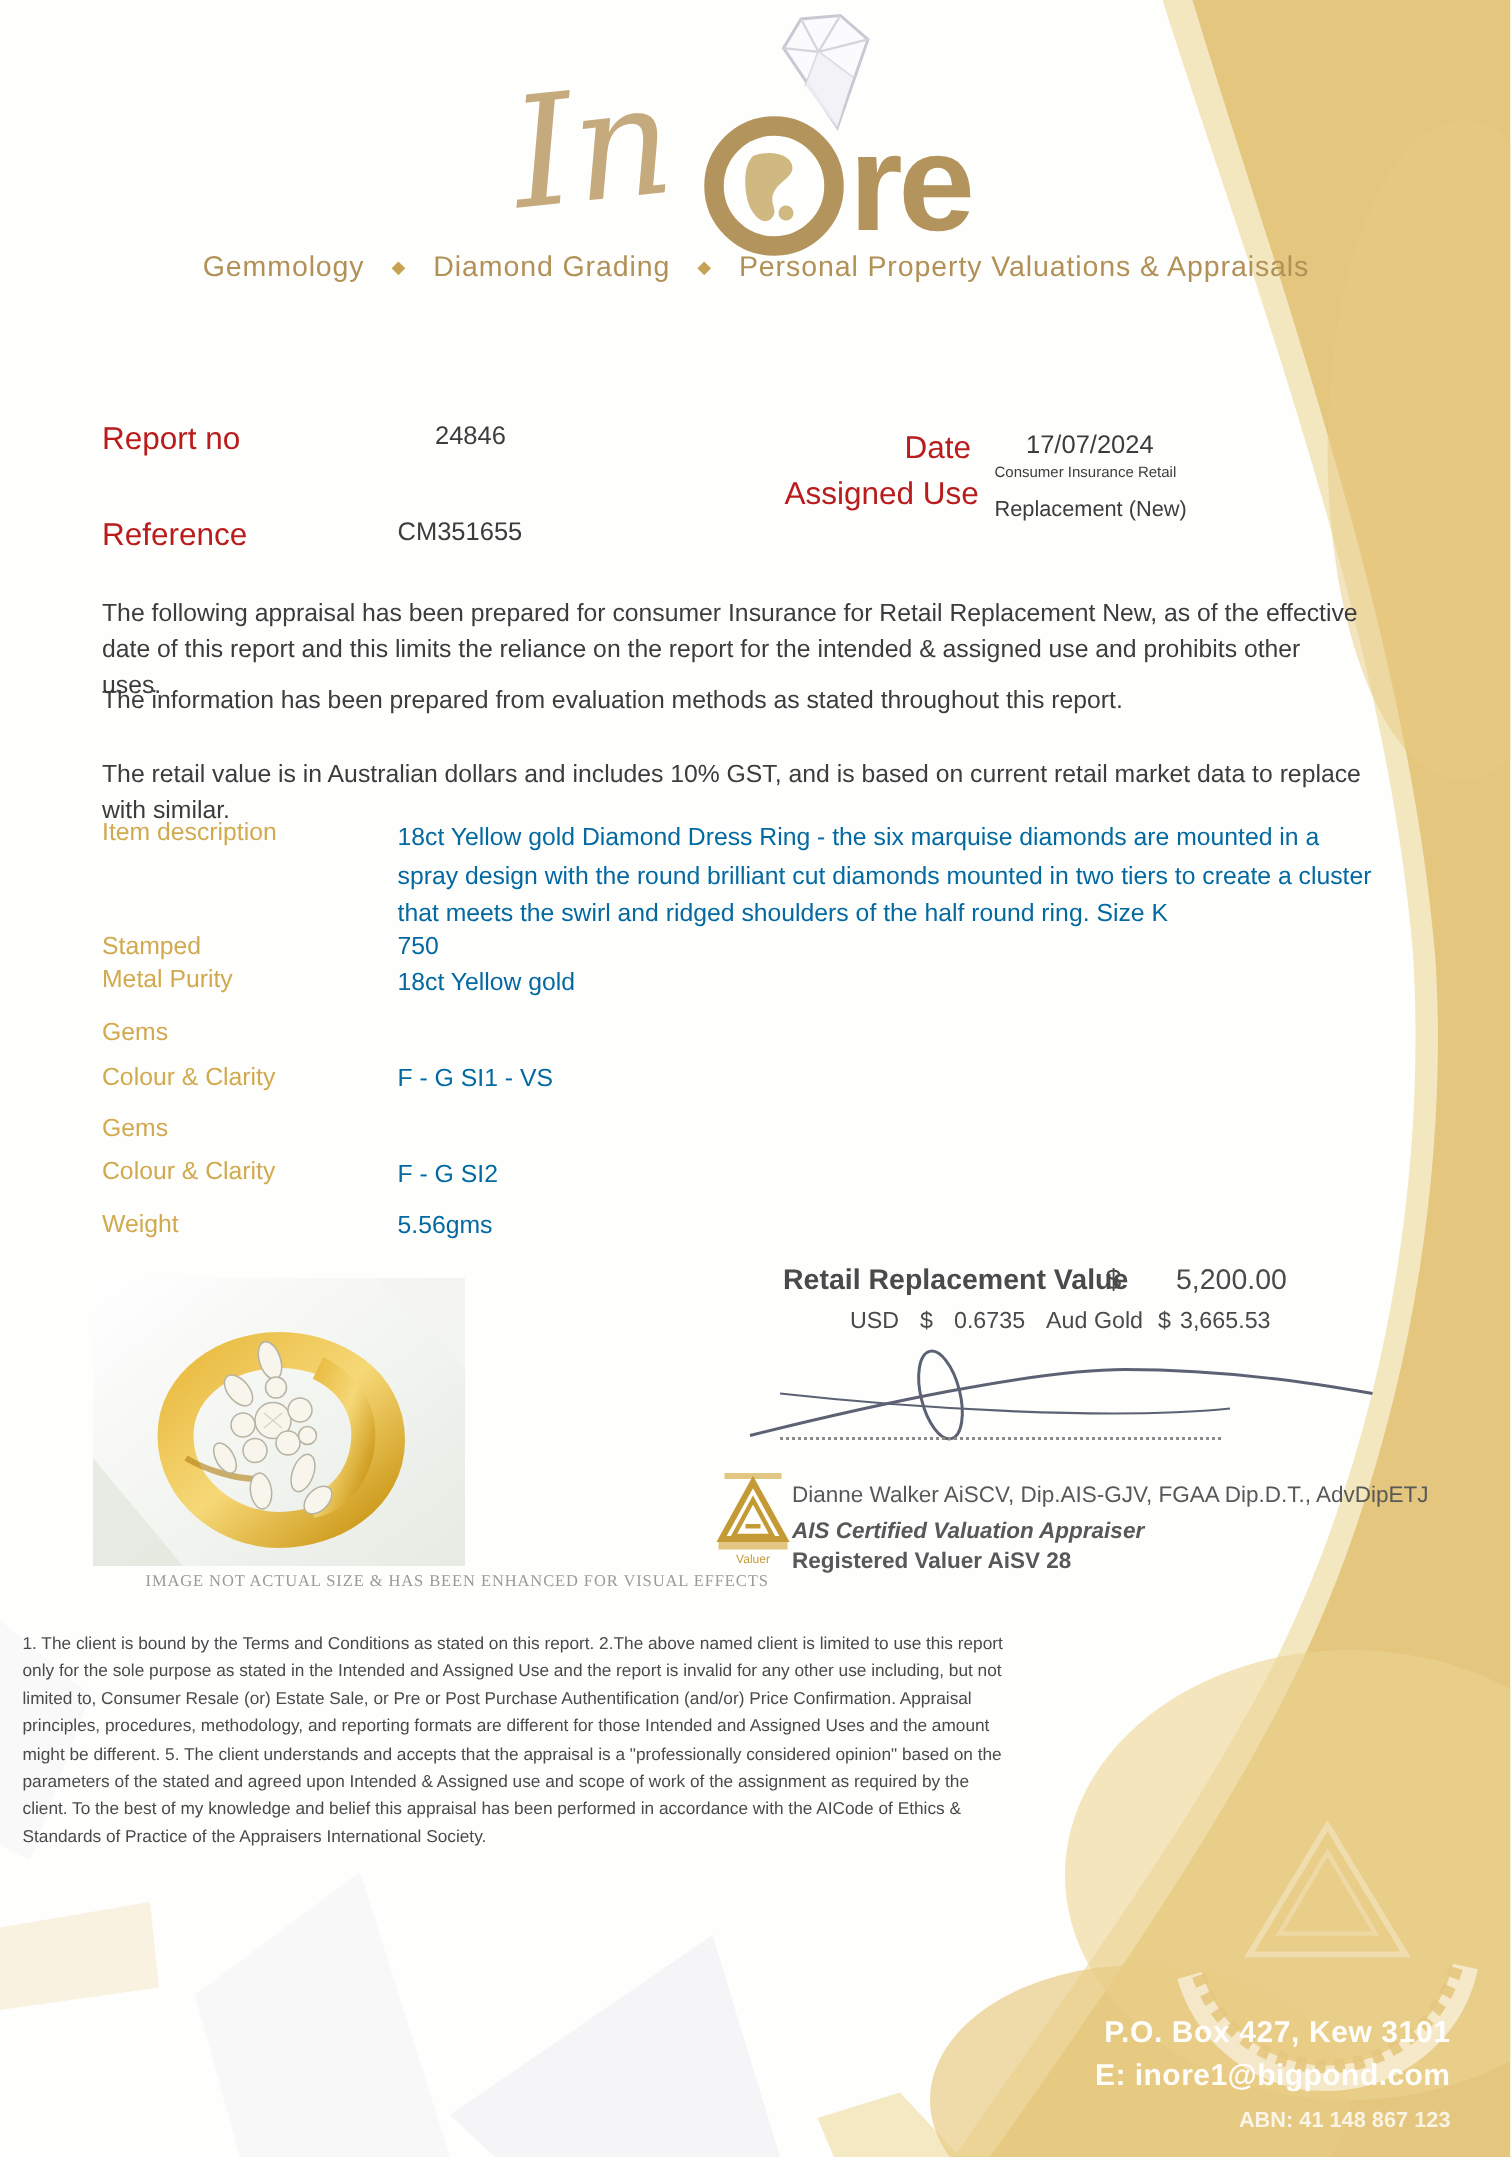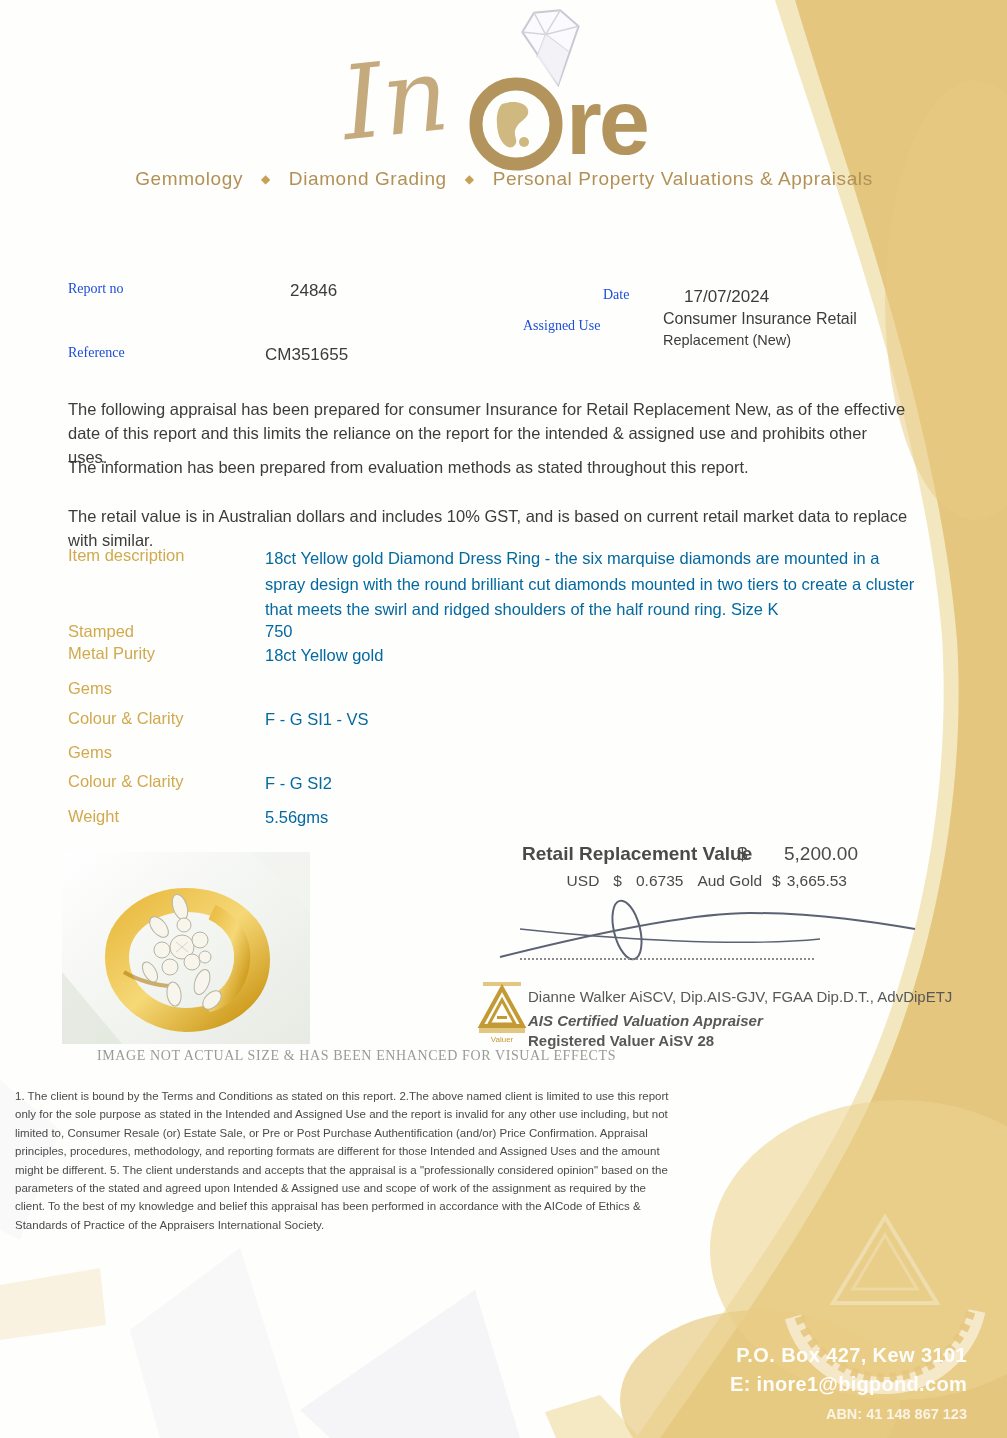--- a/index.html
+++ b/index.html
@@ -15,41 +15,41 @@
   }
   .logo-re{
     font-family:"Liberation Sans", sans-serif; font-weight:bold; font-size:92px;
     color:#b2945c; letter-spacing:-3px; line-height:1;
   }
   .tagline{
     width:820px; text-align:center; color:#b29157; font-size:19px; letter-spacing:.6px;
   }
   .tagline .sep{color:#c8a254; font-size:12px; vertical-align:2px; margin:0 18px;}
   
-  .meta-label{font-size:14px; color:#1d4ed8;font-family:Liberation Serif, serif;}
+  .meta-label{font-size:21px; color:#b91c1c;}
   .meta-value{font-size:17px; color:#3c3c3c;}
   
   .para{width:840px; font-size:16.5px; line-height:1.45; color:#3c3c3c;}
   
   .spec-label{font-size:16.5px; color:#d1a94e;}
   .spec-value{font-size:16.5px; color:#0369a1; white-space:nowrap;}
   .spec-value.wrap{white-space:normal; width:652px; line-height:1.55;}
   
   .rrv-label{font-size:19px; color:#4a4a4a; font-weight:600;}
   .rrv-amount{font-size:19px; color:#4a4a4a;}
   .rrv-sub{font-size:15.5px; color:#4a4a4a; text-align:right; width:350px;}
   .rrv-sub span{margin-left:14px;}
   
   .sig-dots{width:294px; border-bottom:2px dotted #8a8a8a; height:0;}
   .appr-name{font-size:15px; color:#585858;}
   .appr-title{font-size:15px; color:#585858; font-style:italic; font-weight:bold;}
   .appr-reg{font-size:15px; color:#585858; font-weight:600;}
   
   .photo-caption{
-    font-family:"Liberation Serif", serif; font-size:14px; letter-spacing:.6px;
+    font-family:"Liberation Serif", serif; font-size:11px; letter-spacing:.6px;
     color:#9a9a96;
   }
   
   .terms{width:655px; font-size:11.5px; line-height:1.6; color:#4a4a4a;}
   
   .footer{right:40px; text-align:right; color:#fff;}
   .footer .addr{font-size:20px; font-weight:600; letter-spacing:.4px; color:rgba(255,255,255,.95);text-align:right;}
   .footer .email{font-size:20px; font-weight:600; letter-spacing:.3px; color:rgba(255,255,255,.95); margin-top:6px;}
   .footer .abn{font-size:14.5px; font-weight:600; color:rgba(255,255,255,.8); margin-top:10px;}
 </style>
@@ -109,21 +109,21 @@
 
   <div class="abs tagline" style="left:94px;top:168px;">
     <span>Gemmology</span><span class="sep">◆</span><span>Diamond Grading</span><span class="sep">◆</span><span>Personal Property Valuations &amp; Appraisals</span>
   </div>
 
   <div class="abs meta-label" style="left:68px;top:281px;">Report no</div>
   <div class="abs meta-value" style="left:265px;top:281px;margin-left:25px;">24846</div>
   <div class="abs meta-label" style="left:603px;top:287px;">Date</div>
   <div class="abs meta-value" style="left:684px;top:287px;">17/07/2024</div>
   <div class="abs meta-label" style="left:523px;top:318px;">Assigned Use</div>
-  <div class="abs meta-value" style="left:663px;top:310px;font-size:16px;">Consumer Insurance Retail</div>
+  <div class="abs meta-value" style="left:663px;top:310px;font-size:10px;">Consumer Insurance Retail</div>
   <div class="abs meta-value" style="left:663px;top:332px;font-size:14.5px;">Replacement (New)</div>
   <div class="abs meta-label" style="left:68px;top:345px;">Reference</div>
   <div class="abs meta-value" style="left:265px;top:345px;">CM351655</div>
 
   <div class="abs para" style="left:68px;top:398px;">The following appraisal has been prepared for consumer Insurance for Retail Replacement New, as of the effective date of this report and this limits the reliance on the report for the intended &amp; assigned use and prohibits other uses.</div>
   <div class="abs para" style="left:68px;top:456px;">The information has been prepared from evaluation methods as stated throughout this report.</div>
   <div class="abs para" style="left:68px;top:505px;">The retail value is in Australian dollars and includes 10% GST, and is based on current retail market data to replace with similar.</div>
 
   <div class="abs spec-label" style="left:68px;top:546px;">Item description</div>
   <div class="abs spec-value wrap" style="left:265px;top:546px;">18ct Yellow gold Diamond Dress Ring  -  the six marquise diamonds are mounted in a spray design with the round brilliant cut diamonds mounted in two tiers to create a cluster that meets the swirl and ridged shoulders of the half round ring.  Size K</div>

